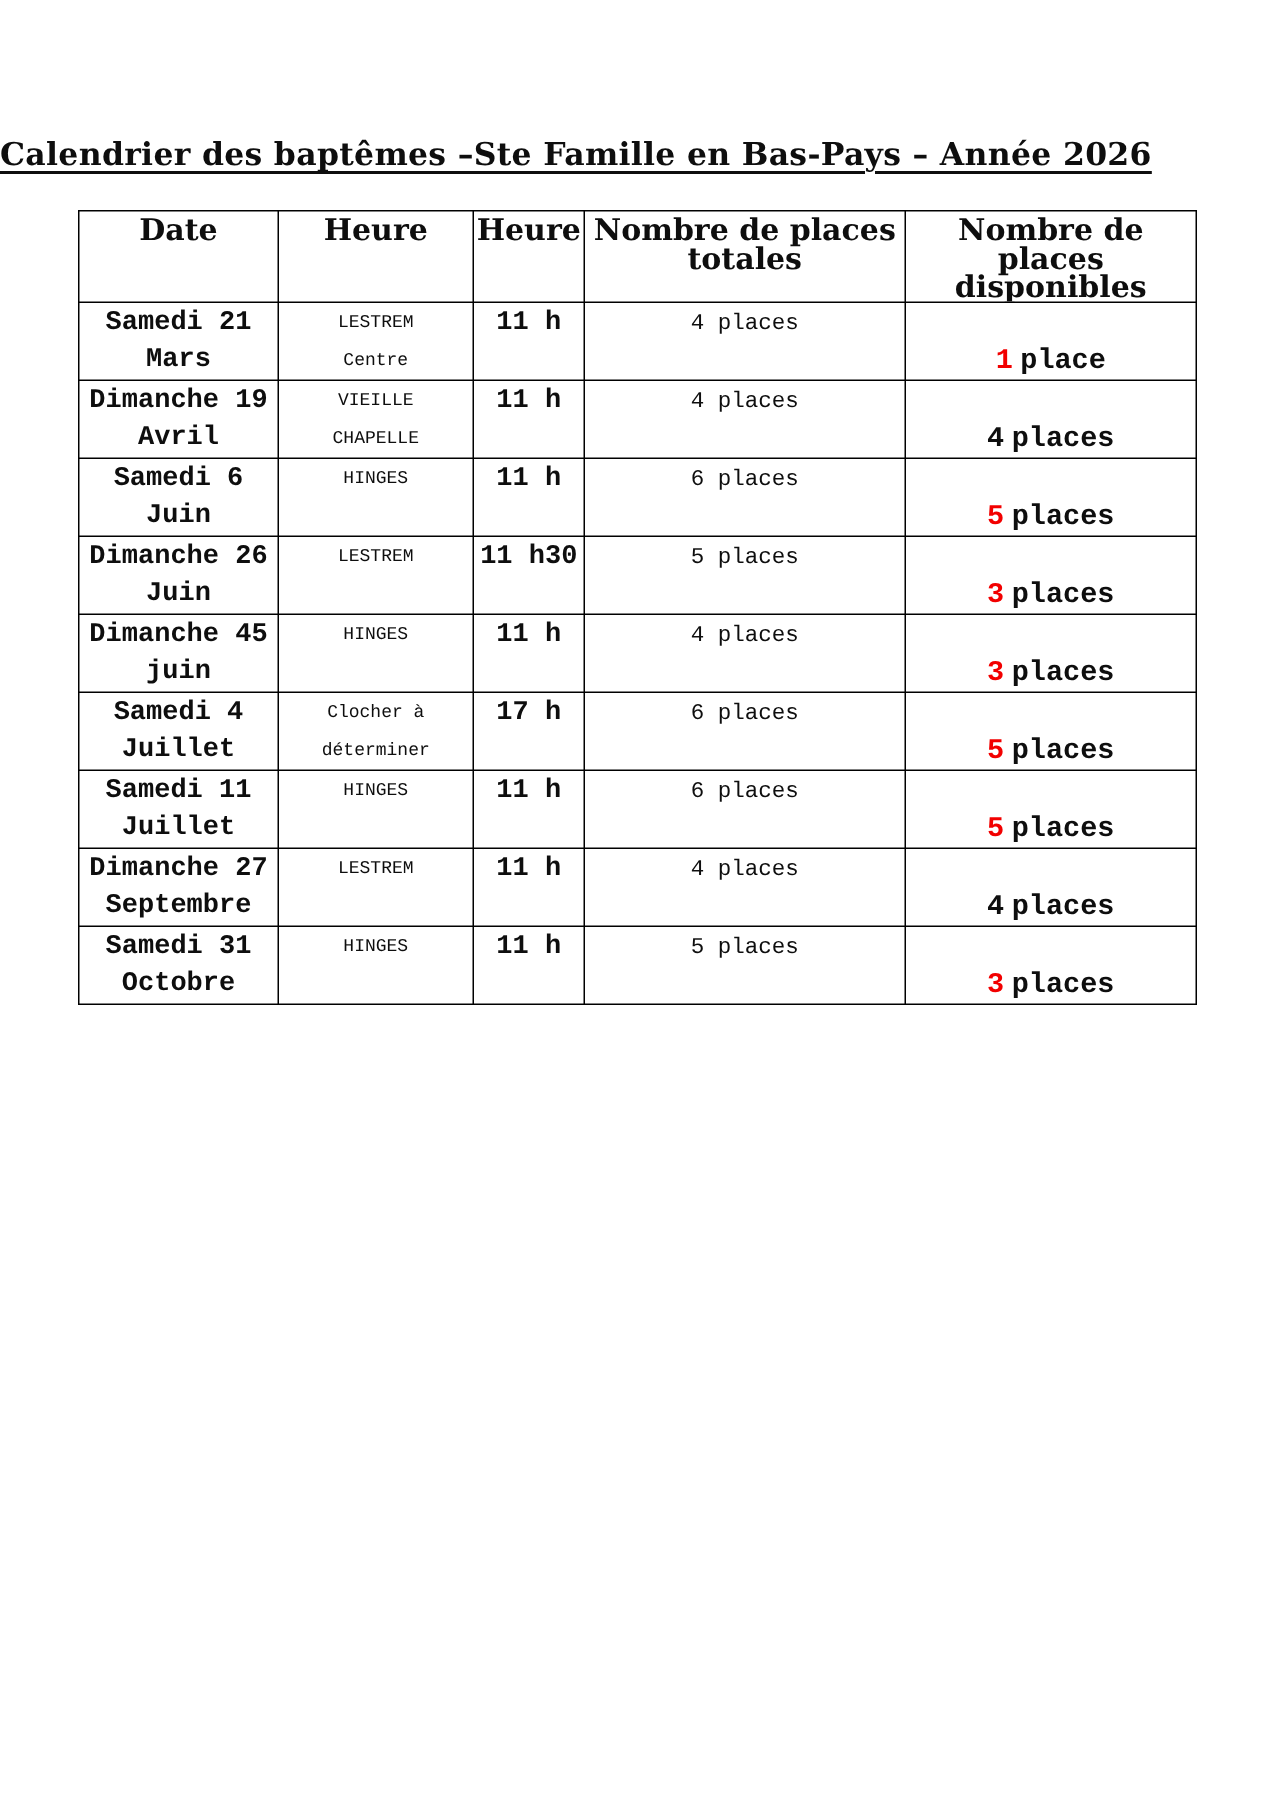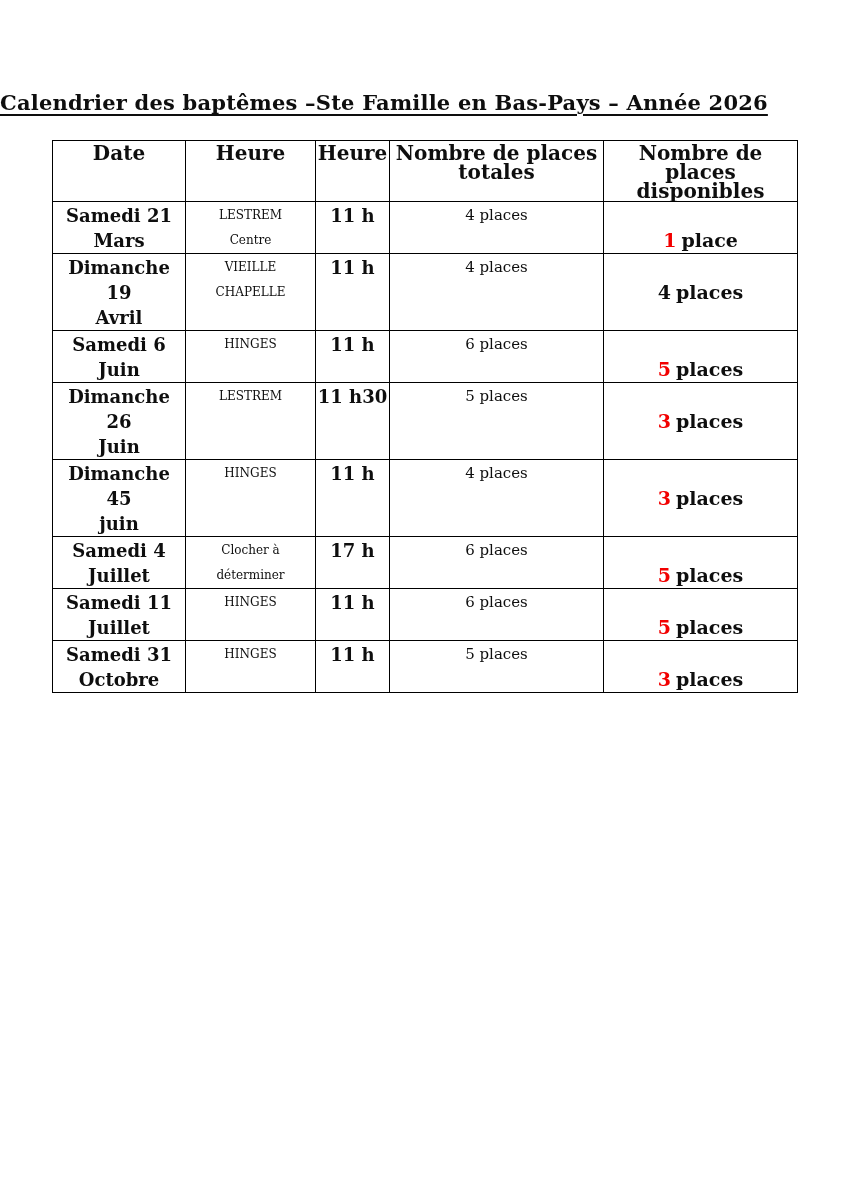--- a/index.html
+++ b/index.html
@@ -38,21 +38,21 @@
     overflow: hidden;
   }
   thead tr { height: 40px; }
   tbody tr { height: 49px; }
   th {
     font-size: 20px;
     font-weight: bold;
     line-height: 19px;
     padding-top: 3px;
   }
-  td { line-height: 25px; padding-top: 1px; }
+  td { line-height: 25px; padding-top: 1px; font-family: Liberation Mono, monospace; }
   td.c-date  { font-size: 18px; font-weight: bold; }
   td.c-lieu  { font-size: 12px; font-weight: normal; }
   td.c-heure { font-size: 18px; font-weight: bold; margin-top: 48px; }
   td.c-tot   { font-size: 15px; font-weight: normal; }
   td.c-disp  { font-size: 19px; font-weight: bold; }
   td.c-disp .num { margin-right: 5px; }
 </style>
 </head>
 <body>
 
@@ -156,20 +156,30 @@
 Juillet</td>
     <td class="c-lieu">HINGES</td>
     <td class="c-heure">11 h</td>
     <td class="c-tot">6 places</td>
     <td class="c-disp">
       <span class="num" style="color: rgb(242, 0, 0);">5</span><span class="lbl">places</span>
     </td>
   </tr>
 
 
+  <tr>
+    <td class="c-date">Dimanche 27
+Septembre</td>
+    <td class="c-lieu">LESTREM</td>
+    <td class="c-heure">11 h</td>
+    <td class="c-tot">4 places</td>
+    <td class="c-disp">
+      <span class="num">4</span><span class="lbl">places</span>
+    </td>
+  </tr>
 
   <tr>
     <td class="c-date">Samedi 31
 Octobre</td>
     <td class="c-lieu">HINGES</td>
     <td class="c-heure">11 h</td>
     <td class="c-tot">5 places</td>
     <td class="c-disp">
       <span class="num" style="color: rgb(242, 0, 0);">3</span><span class="lbl">places</span>
     </td>

